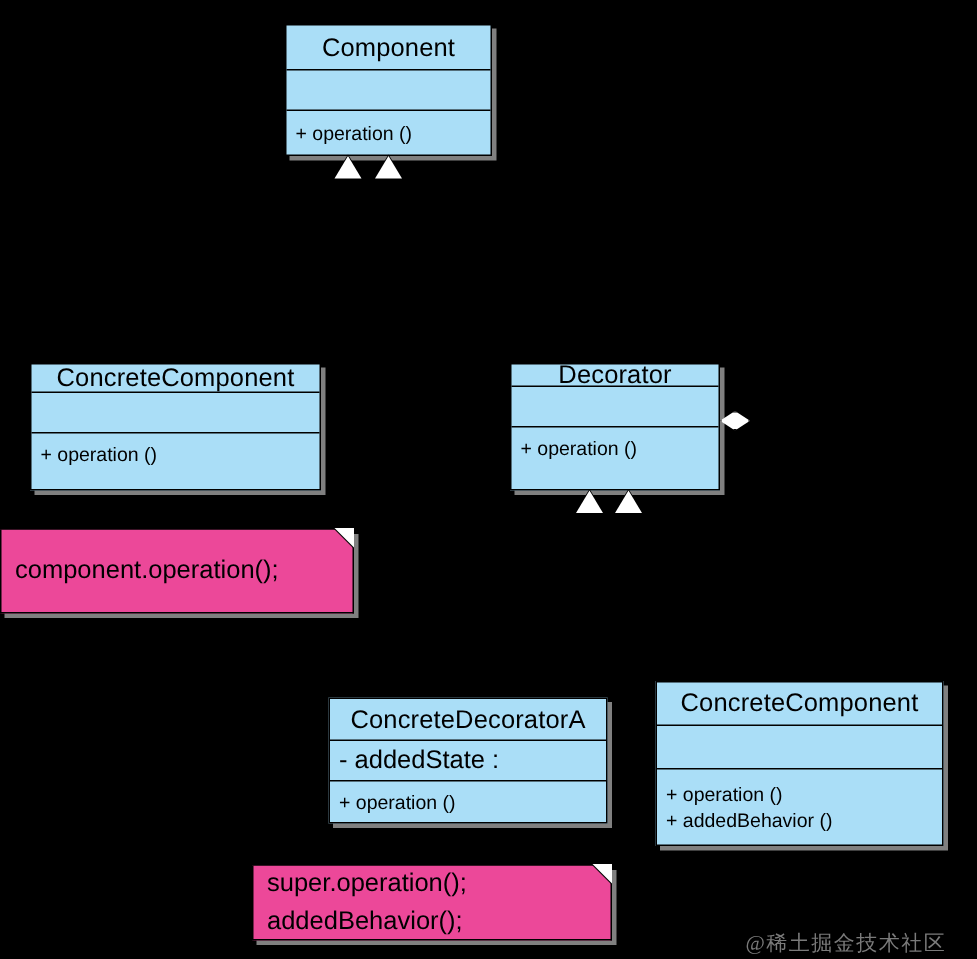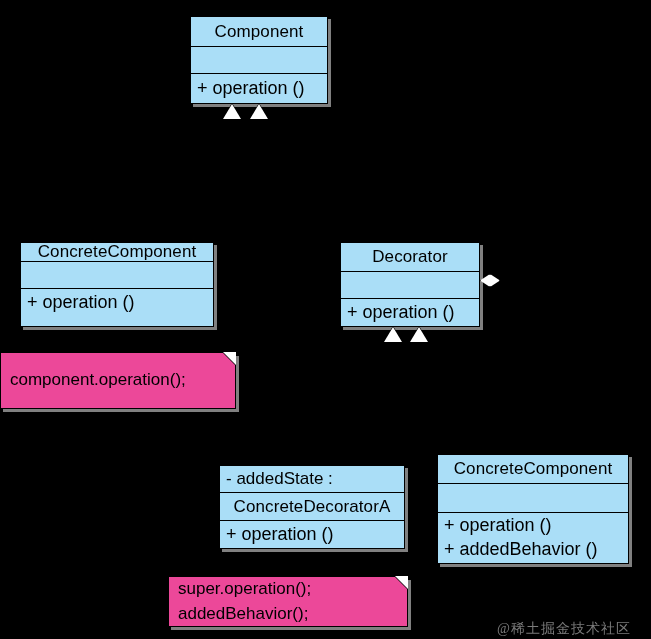--- a/index.html
+++ b/index.html
@@ -9,21 +9,21 @@
   .canvas{position:absolute;left:0;top:16px;width:651px;height:639px;background:#000;}
 
   
   .uml{position:absolute;background:#aadef7;border:1px solid #000;
        box-sizing:border-box;box-shadow:3px 3px 0 0 #808080;}
   .uml .row{box-sizing:border-box;display:flex;align-items:center;}
   .uml .title{justify-content:center;font-size:17px;color:#000;
               border-bottom:1px solid #000;letter-spacing:.1px;}
   .uml .mid{border-bottom:1px solid #000;}
   .uml .ops{flex-direction:column;align-items:stretch;justify-content:center;}
-  .uml .op{font-size:18px;color:#000;padding-left:6px;line-height:1.32;white-space:nowrap;}
+  .uml .op{font-size:13px;color:#000;padding-left:6px;line-height:1.32;white-space:nowrap;}
   .uml .attr{font-size:17px;color:#000;padding-left:6px;white-space:nowrap;}
 
   
   .note{position:absolute;background:#ec4899;box-sizing:border-box;
         box-shadow:3px 3px 0 0 #808080;
         border-left:1px solid #000;border-bottom:1px solid #000;border-right:1px solid #000;}
   .note .topline{position:absolute;left:-1px;top:-1px;height:1px;background:#000;}
   .note .foldcut{position:absolute;top:-1px;right:-1px;width:0;height:0;
                  border-left:14px solid transparent;border-top:14px solid #000;}
   .note .foldinner{position:absolute;top:-1px;right:-1px;width:0;height:0;
@@ -72,21 +72,21 @@
     <div class="row title" style="height:19px;">
       <span>ConcreteComponent</span>
     </div>
     <div class="row mid" style="height:27px;"></div>
     <div class="row ops" style="height:27px;">
       <div class="op">+ operation ()</div>
     </div>
   </div>
 
   <div class="uml" style="left:340px;top:226px;width:140px;height:85px;">
-    <div class="row title" style="height:29px;align-items:center;">
+    <div class="row title" style="height:15px;align-items:center;">
       <span>Decorator</span>
     </div>
     <div class="row mid" style="height:27px;"></div>
     <div class="row ops" style="height:27px;">
       <div class="op">+ operation ()</div>
     </div>
   </div>
 
   <div class="diamond" style="left:480px;top:258px;"></div>
 
@@ -98,25 +98,25 @@
   <div class="note" style="left:0px;top:337px;width:236px;height:56px;">
     <div class="topline" style="width:224px;"></div>
     <div class="foldcut"></div>
     <div class="foldinner"></div>
     <div class="txt">
       <div class="line">component.operation();</div>
     </div>
   </div>
 
   <div class="uml" style="left:219px;top:449px;width:186px;height:84px;">
+    <div class="row title" style="height:28px;">
+      <span>ConcreteDecoratorA</span>
+    </div>
     <div class="row mid" style="height:27px;">
       <div class="attr">- addedState :</div>
-    </div>
-    <div class="row title" style="height:28px;">
-      <span>ConcreteDecoratorA</span>
     </div>
     <div class="row ops" style="height:27px;">
       <div class="op">+ operation ()</div>
     </div>
   </div>
 
   <div class="uml" style="left:437px;top:438px;width:192px;height:110px;">
     <div class="row title" style="height:29px;">
       <span>ConcreteComponent</span>
     </div>

